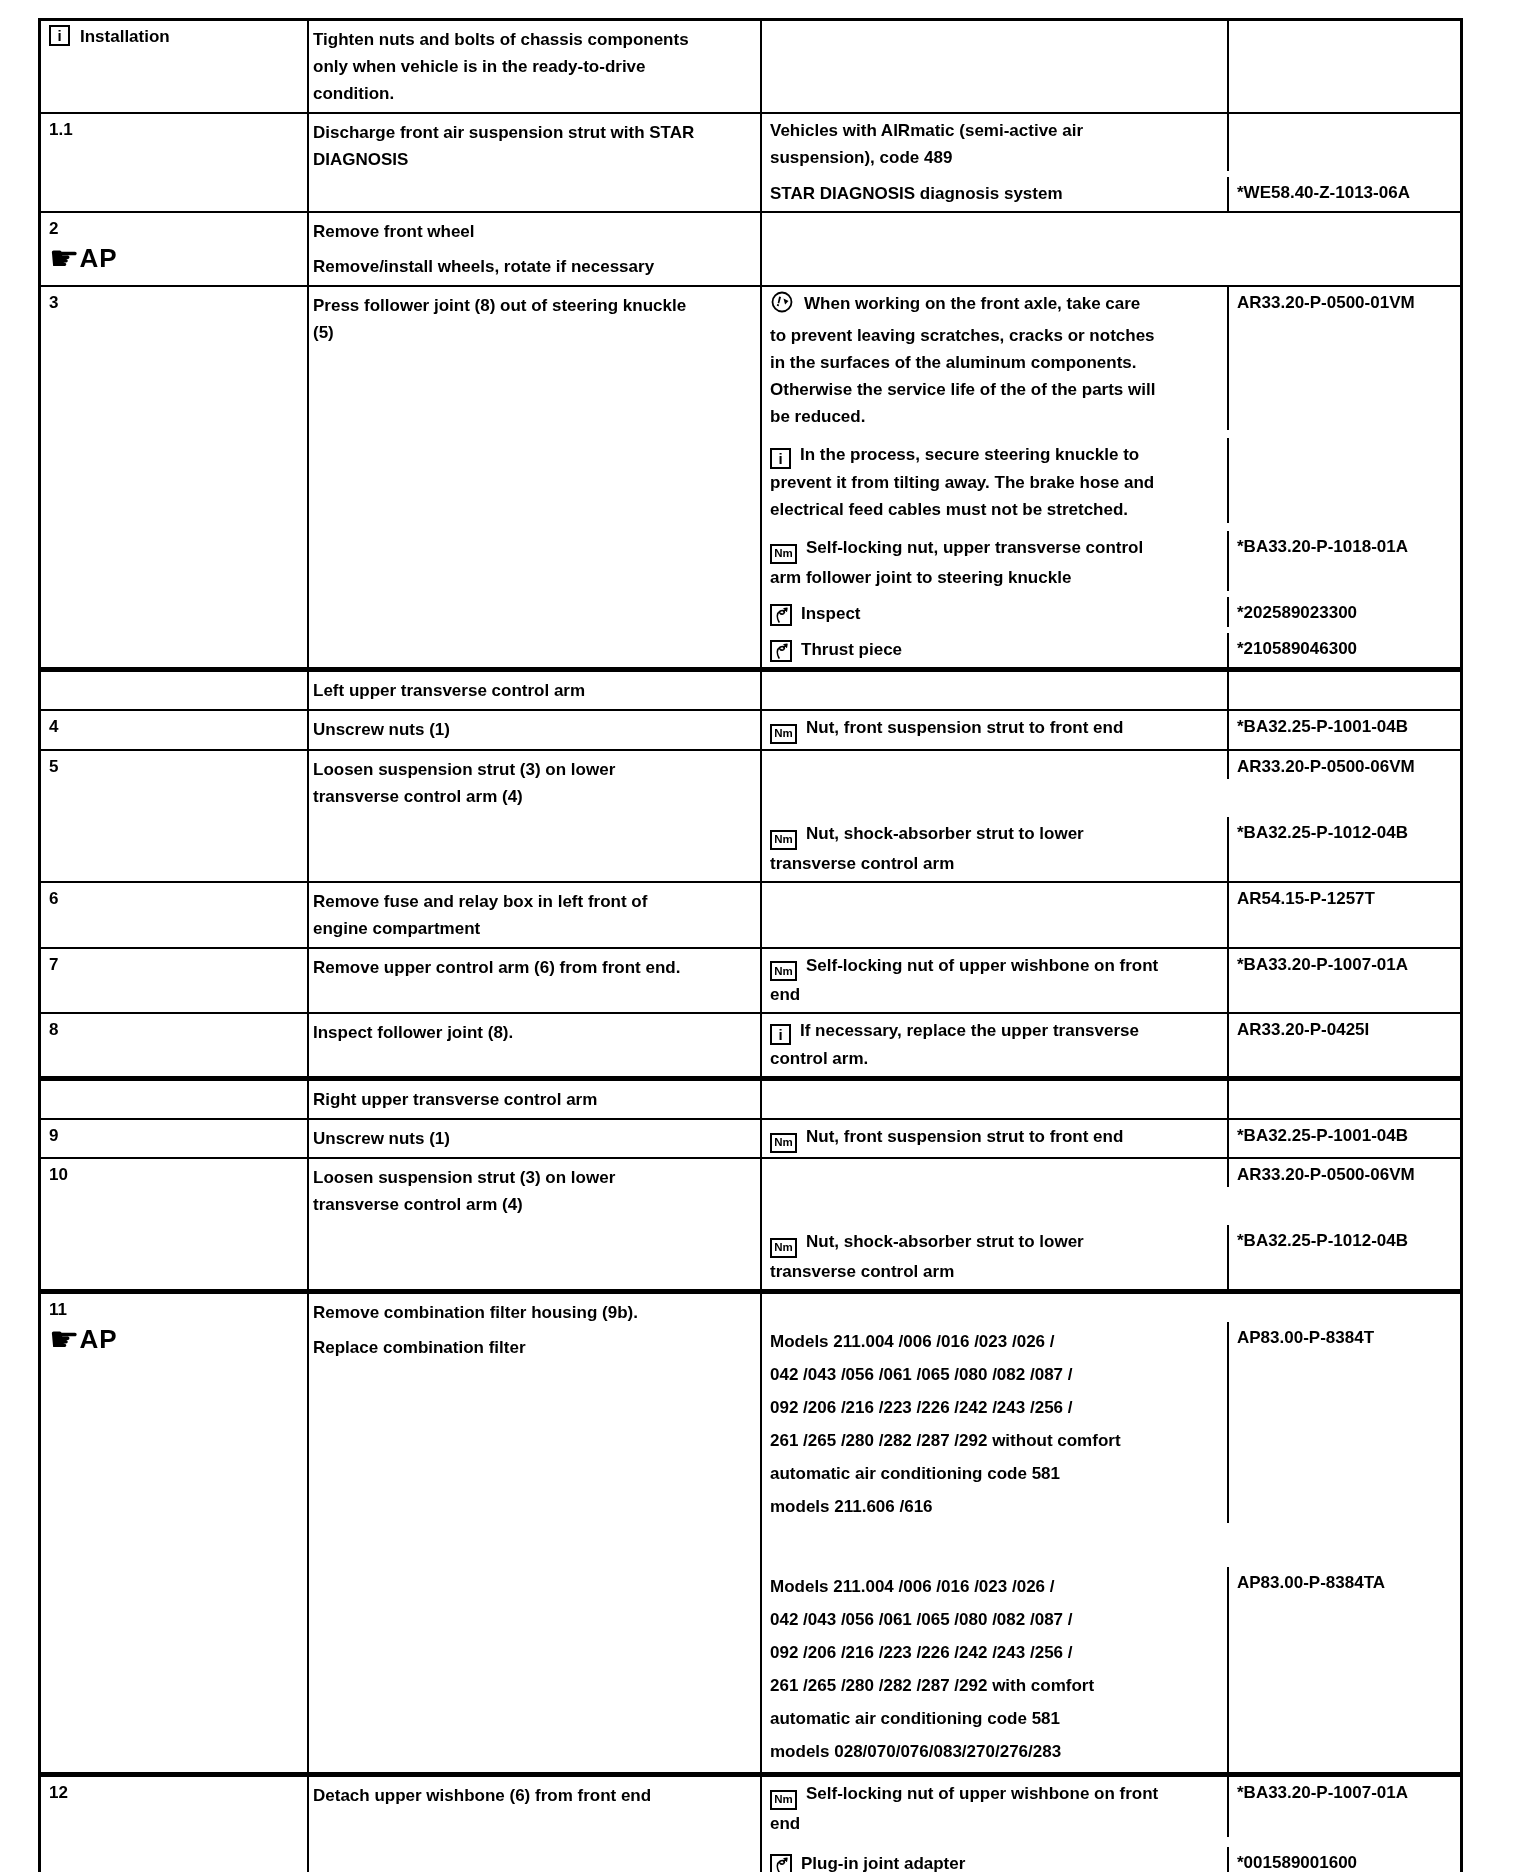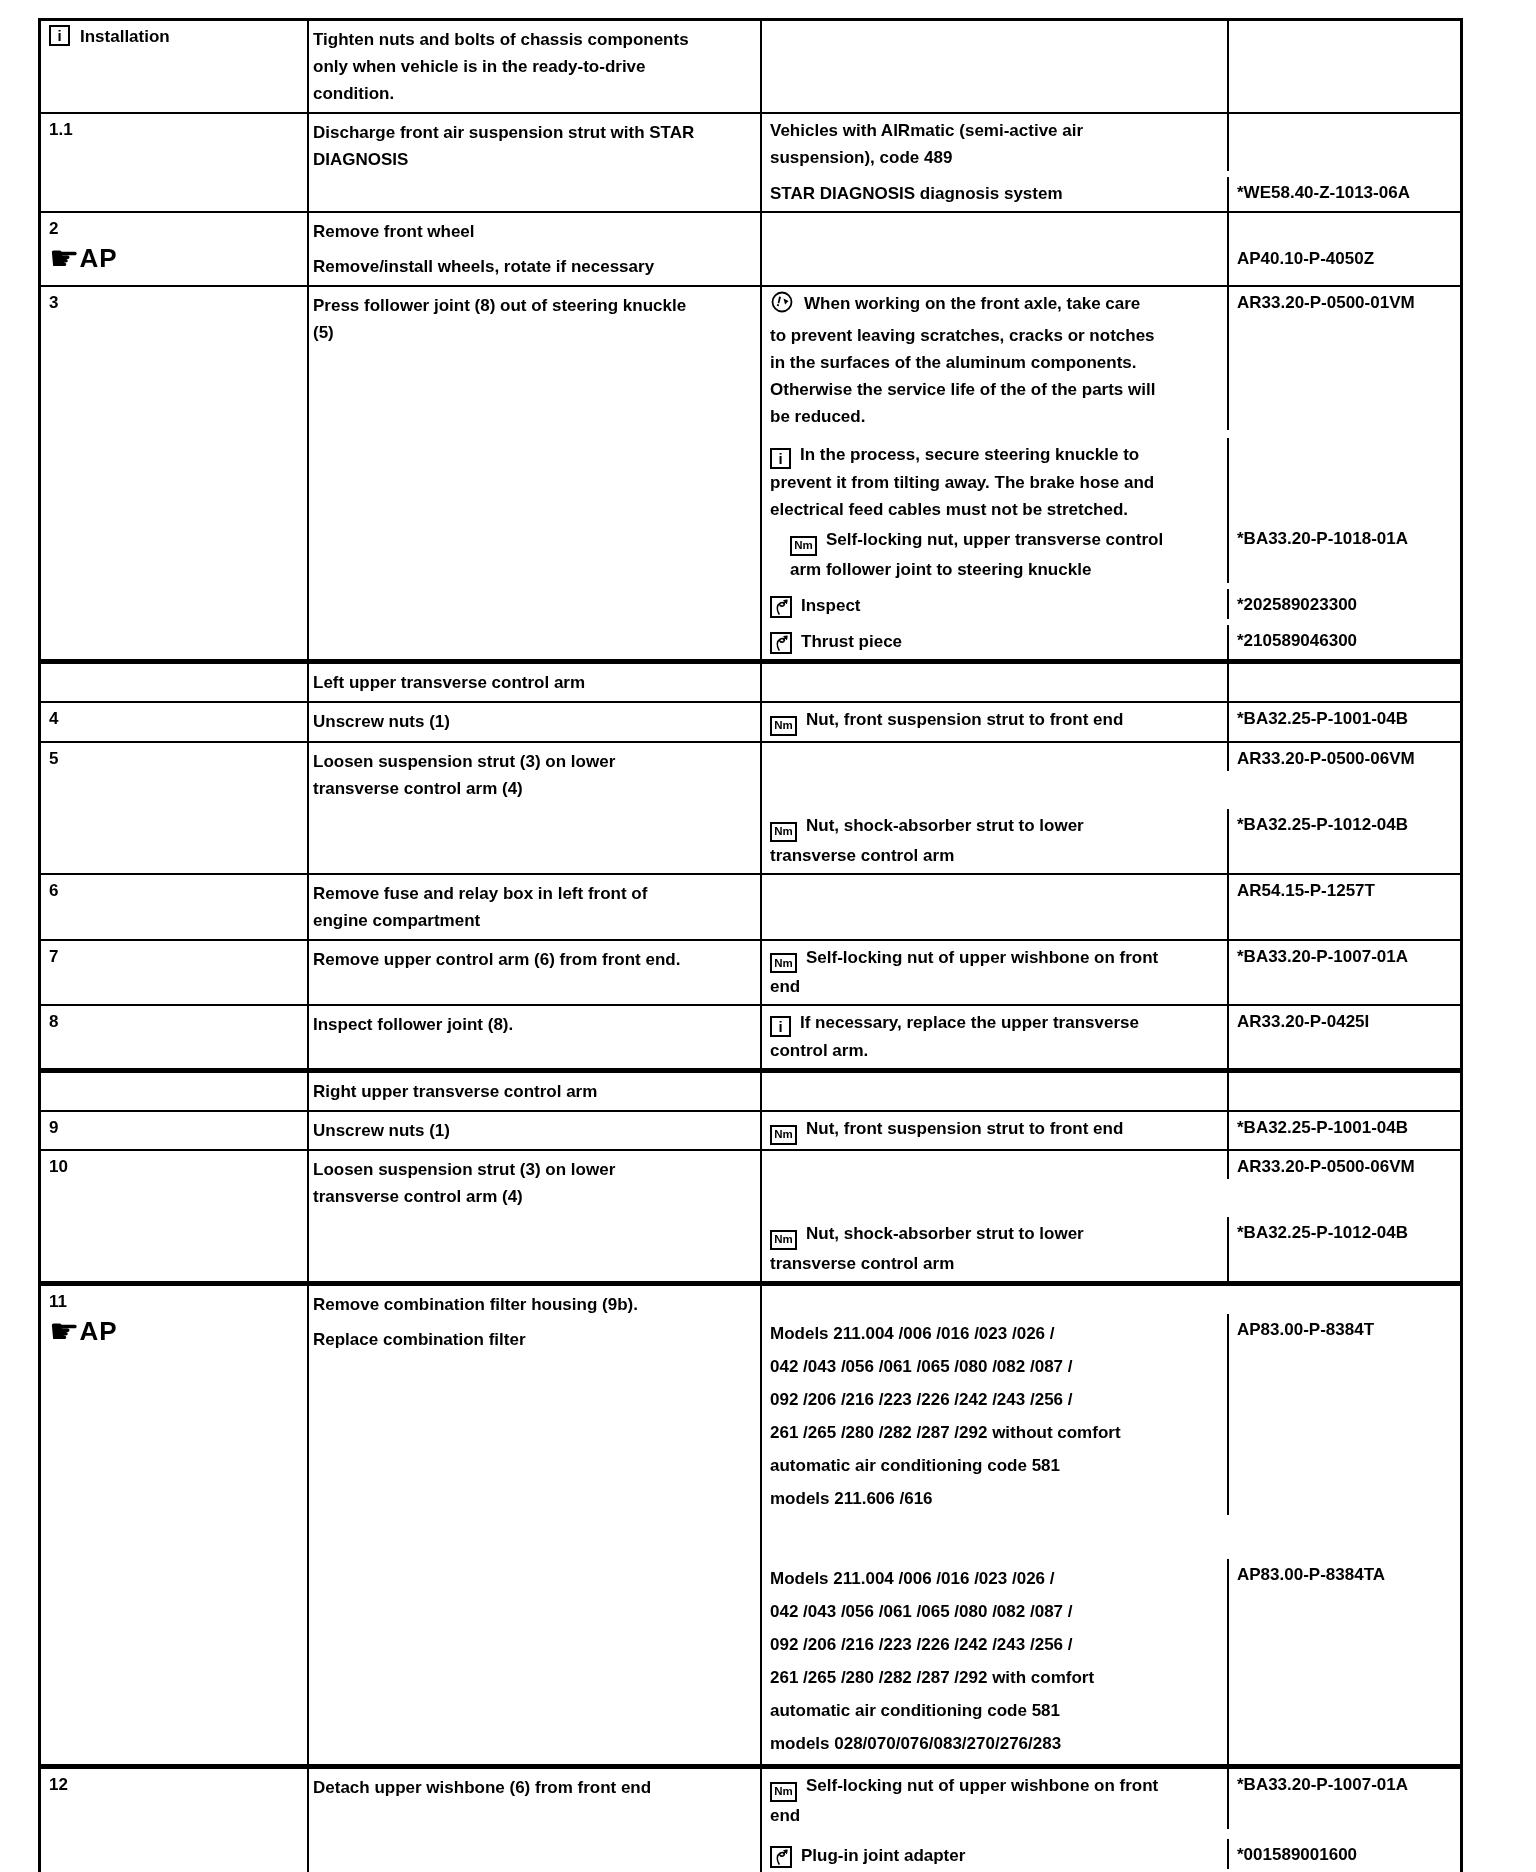--- a/index.html
+++ b/index.html
@@ -167,34 +167,20 @@
           </div>
           <div class="apline">
             <span class="hand">☛</span>
             <span class="apt">AP</span>
           </div>
         </div>
         <div class="c2">
           <div class="p">Remove front wheel</div>
           <div class="p">Remove/install wheels, rotate if necessary</div>
         </div>
-        <div class="c34">
-          <div class="sub" style="min-height:30px;">
-            <div class="note"></div>
-            <div class="code"></div>
-          </div>
-          <div class="sub" style="">
-            <div class="note"></div>
-            <div class="code"><span>AP40.10-P-4050Z</span></div>
-          </div>
-          <div class="sub fill">
-            <div class="note"></div>
-            <div class="code"></div>
-          </div>
-        </div>
       </div>
       <div class="row" style="min-height: 320px;">
         <div class="c1">
           <div class="numline">
             <span>3</span>
           </div>
         </div>
         <div class="c2">
           <div class="p">Press follower joint (8) out of steering knuckle
 (5)</div>
@@ -211,21 +197,21 @@
 Otherwise the service life of the of the parts will
 be reduced.</span></div>
             <div class="code"><span>AR33.20-P-0500-01VM</span></div>
           </div>
           <div class="sub" style="margin-top:8px;">
             <div class="note"><span class="icx">i</span><span class="nt">In the process,  secure  steering knuckle  to
 prevent it from tilting away. The brake hose and
 electrical feed cables must not be stretched.</span></div>
             <div class="code"></div>
           </div>
-          <div class="sub" style="padding-left:20px;">
+          <div class="sub" style="margin-top:8px;">
             <div class="note"><span class="icx nm">Nm</span><span class="nt">Self-locking  nut, upper transverse  control
 arm follower joint to steering knuckle</span></div>
             <div class="code"><span>*BA33.20-P-1018-01A</span></div>
           </div>
           <div class="sub" style="margin-top:6px;">
             <div class="note"><span class="icx tool">
                 <svg width="14" height="16" viewBox="0 0 14 16">
                   <path d="M5 15 C2.6 10.5 2.8 6.2 6 4.3 C8.6 2.8 10.8 3.8 10.3 5.6 C9.8 7.4 7 7.8 6 6" fill="none" stroke="#000" stroke-width="1.6" stroke-linecap="round"></path>
                   <path d="M9.4 4.8 L13 1.2 M13 1.2 l-3 .5 M13 1.2 l-.5 3" fill="none" stroke="#000" stroke-width="1.4" stroke-linecap="round"></path>
                 </svg>

